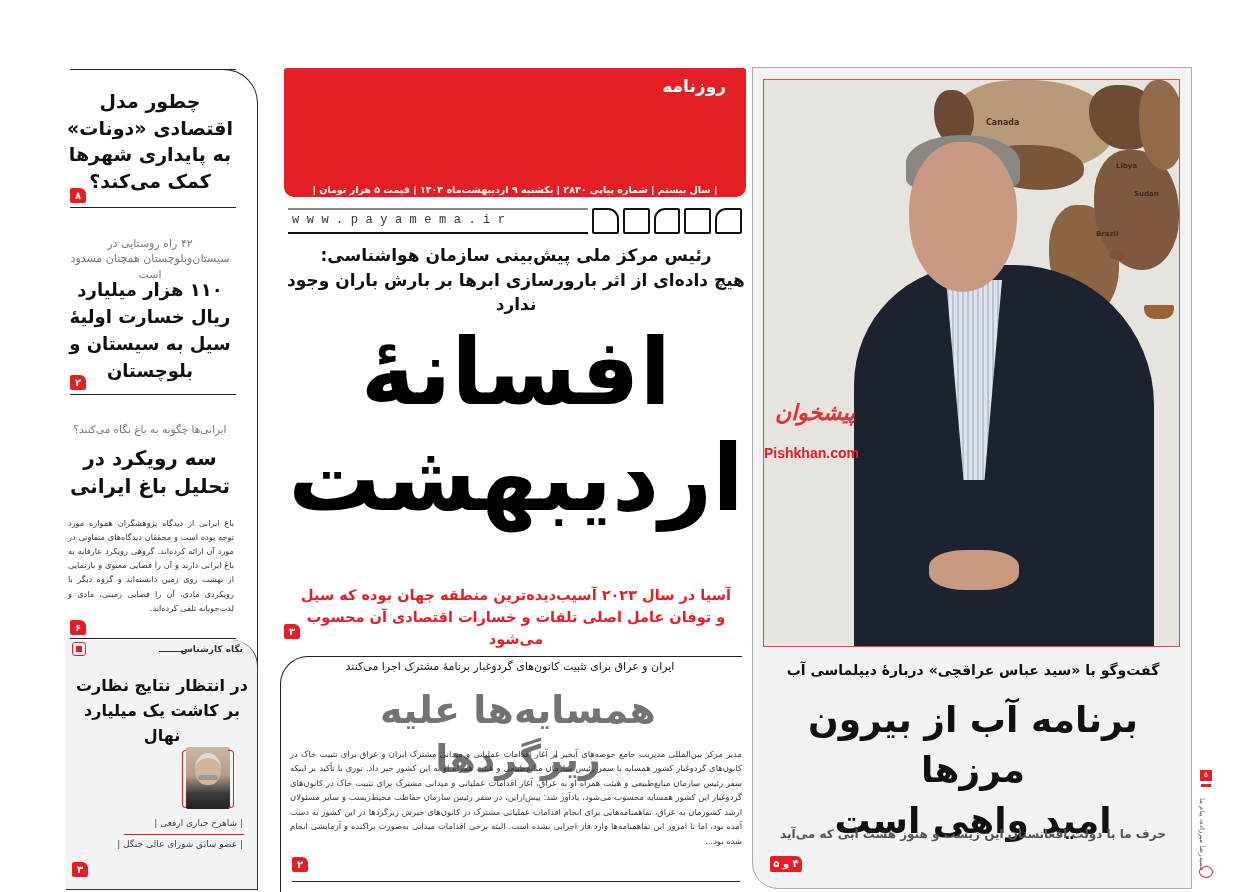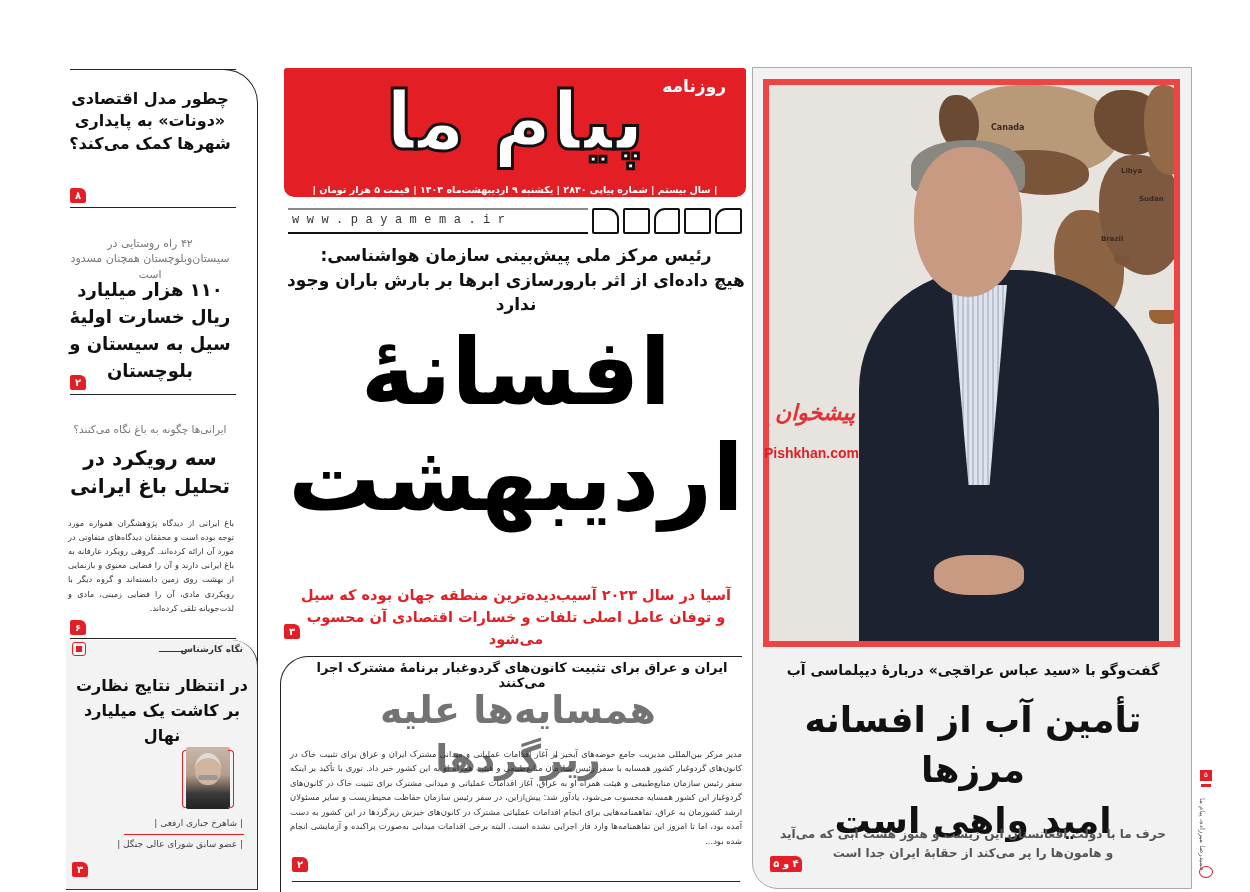--- a/index.html
+++ b/index.html
@@ -47,28 +47,28 @@
   .ubox.r1 { border-top-right-radius:11px; }
   .ubox.l1 { border-top-left-radius:11px; }
 
   
   .kicker-main { left:286px; top:243px; width:460px; font-weight:bold; font-size:17px; line-height:1.45; text-align:center; color:#111; }
   .headline-huge { left:286px; top:320px; width:460px; text-align:center; font-size:92px; font-weight:900; line-height:1.15; color:#000; }
   .red-sub { left:286px; top:585px; width:460px; text-align:center; color:#e31e24; font-weight:bold; font-size:14.5px; line-height:1.5; }
   .red-badge-3 { left:284px; top:624px; }
 
   .story2-frame { position:absolute; left:280px; top:656px; width:462px; height:236px; border-top:1px solid #222; border-left:1px solid #222; border-top-left-radius:28px; }
-  .story2-kicker { left:300px; top:660px; width:444px; font-weight:bold; font-size:13px; text-align:center; }
+  .story2-kicker { left:288px; top:660px; width:444px; font-weight:normal; font-size:11px; text-align:center; }
   .story2-title { left:296px; top:686px; width:444px; text-align:center; font-size:38px; font-weight:900; color:#737373; line-height:1.3; }
   .story2-body { left:290px; top:747px; width:452px; font-size:8.4px; line-height:1.72; color:#333; text-align:justify; }
   .story2-rule { left:292px; top:881px; width:448px; }
 
   
   .right-frame { left:752px; top:67px; width:440px; height:822px; background:#f2f2f2; border:1px solid #aaa; border-bottom-left-radius:26px; }
-  .photo { left:763px; top:79px; width:417px; height:568px; background:#e7e3df; overflow:hidden; border:6px solid #ef4444; }
+  .photo { left:763px; top:79px; width:417px; height:568px; background:#e7e3df; overflow:hidden; border:1px solid #ef4444; }
   .map-blob { position:absolute; border-radius:40% 55% 45% 60%; }
   .person-jacket { position:absolute; left:90px; top:185px; width:300px; height:400px; background:#1d2230; border-radius:120px 140px 0 0; }
   .person-shirt { position:absolute; left:175px; top:200px; width:70px; height:200px; background:repeating-linear-gradient(90deg,#dfe3ea 0 3px,#b9c3d4 3px 5px); clip-path: polygon(10% 0,90% 0,65% 100%,35% 100%); }
   .person-head { position:absolute; left:145px; top:62px; width:108px; height:150px; background:#c89a82; border-radius:46% 46% 50% 50%; }
   .person-hair { position:absolute; left:142px; top:55px; width:114px; height:55px; background:#8a8680; border-radius:50% 50% 20% 20%; }
   .person-hands { position:absolute; left:165px; top:470px; width:90px; height:40px; background:#c89a82; border-radius:40%; }
   .map-label { position:absolute; font-size:7px; color:#3a2a1c; font-weight:bold; direction:ltr; }
   .watermark-fa { left:775px; top:400px; color:#e31e24; font-size:22px; font-style:italic; font-weight:bold; opacity:0.9; }
   .watermark-en { left:764px; top:445px; color:#e31e24; font-size:14px; font-weight:bold; direction:ltr; font-family:"Liberation Sans", sans-serif; }
 
@@ -85,21 +85,21 @@
 </style>
 </head>
 <body>
 
 <div class="abs left-col">
   <div class="lc-topline"></div>
   <div class="lc-curve"></div>
   <div class="lc-vline"></div>
 </div>
 
-<div class="abs story-title c" style="left:66px; top:88px; width:168px; font-size:16px; line-height:1.4;">چطور مدل اقتصادی «دونات» به پایداری شهرها کمک می‌کند؟</div>
+<div class="abs story-title c" style="left:66px; top:88px; width:168px; font-size:19px; line-height:1.4;">چطور مدل اقتصادی «دونات» به پایداری شهرها کمک می‌کند؟</div>
 <div class="pg-badge" style="left:70px; top:188px;">۸</div>
 <div class="rule" style="left:70px; top:207px; width:166px;"></div>
 
 <div class="abs kicker-grey c" style="left:66px; top:236px; width:168px;">۴۲ راه روستایی در سیستان‌وبلوچستان همچنان مسدود است</div>
 <div class="abs story-title c" style="left:66px; top:276px; width:168px; font-size:18px; line-height:1.5;">۱۱۰ هزار میلیارد ریال خسارت اولیهٔ سیل به سیستان و بلوچستان</div>
 <div class="pg-badge" style="left:70px; top:375px;">۲</div>
 <div class="rule" style="left:70px; top:394px; width:166px;"></div>
 
 <div class="abs kicker-grey c" style="left:66px; top:422px; width:168px; font-size:10.5px;">ایرانی‌ها چگونه به باغ نگاه می‌کنند؟</div>
 <div class="abs story-title c" style="left:66px; top:444px; width:168px; font-size:20px; line-height:1.4;">سه رویکرد در تحلیل باغ ایرانی</div>
@@ -119,21 +119,20 @@
   </div>
   <div class="portrait-bracket-r"></div>
   <div class="expert-name" style="top:178px;margin-left:24px;">| شاهرخ جباری ارفعی |</div>
   <div class="expert-redline" style="top:194px;"></div>
   <div class="expert-name" style="top:199px;">| عضو سابق شورای عالی جنگل |</div>
   <div class="pg-badge" style="left:6px; top:222px;">۳</div>
 </div>
 
 <div class="abs masthead">
   <div class="logo-roozname">روزنامه</div>
-  <div class="logo-text">پیام ما</div>
   <div class="masthead-info">| سال بیستم | شماره پیاپی ۲۸۳۰ | یکشنبه ۹ اردیبهشت‌ماه ۱۴۰۳ | قیمت ۵ هزار تومان |</div>
 </div>
 <div class="abs url-bar">
   <div class="url-topline"></div>
   <div class="url-text">www.payamema.ir</div>
   <div class="url-botline"></div>
 </div>
 <div class="abs url-boxes">
   <div class="ubox r1"></div>
   <div class="ubox"></div>
@@ -179,26 +178,25 @@
   <div class="person-shirt"></div>
   <div class="person-hair"></div>
   <div class="person-head"></div>
   <div class="person-hands"></div>
 </div>
 <div class="abs watermark-fa">پیشخوان</div>
 <div class="abs watermark-en">Pishkhan.com</div>
 
 <div class="abs right-kicker">گفت‌وگو با «سید عباس عراقچی» دربارهٔ دیپلماسی آب</div>
 <div class="abs right-title">
-  <div>تأمین آب از افسانه مرزها</div>
+  <div>برنامه آب از بیرون مرزها</div>
   <div>امید واهی است</div>
 </div>
 <div class="abs right-sub">
   <div>حرف ما با دولت افغانستان این زیست و هنوز هست آبی که می‌آید</div>
-  <div>و هامون‌ها را پر می‌کند از حقابهٔ ایران جدا است</div>
 </div>
 <div class="abs right-badge">۴ و ۵</div>
 
 <div class="abs side-credit">
   <div class="side-credit-badge">۵</div>
   <div class="side-credit-bar"></div>
   <div class="side-credit-text">حمیدرضا میرزاده، پیام ما</div>
   <div class="side-credit-icon"></div>
 </div>
 

